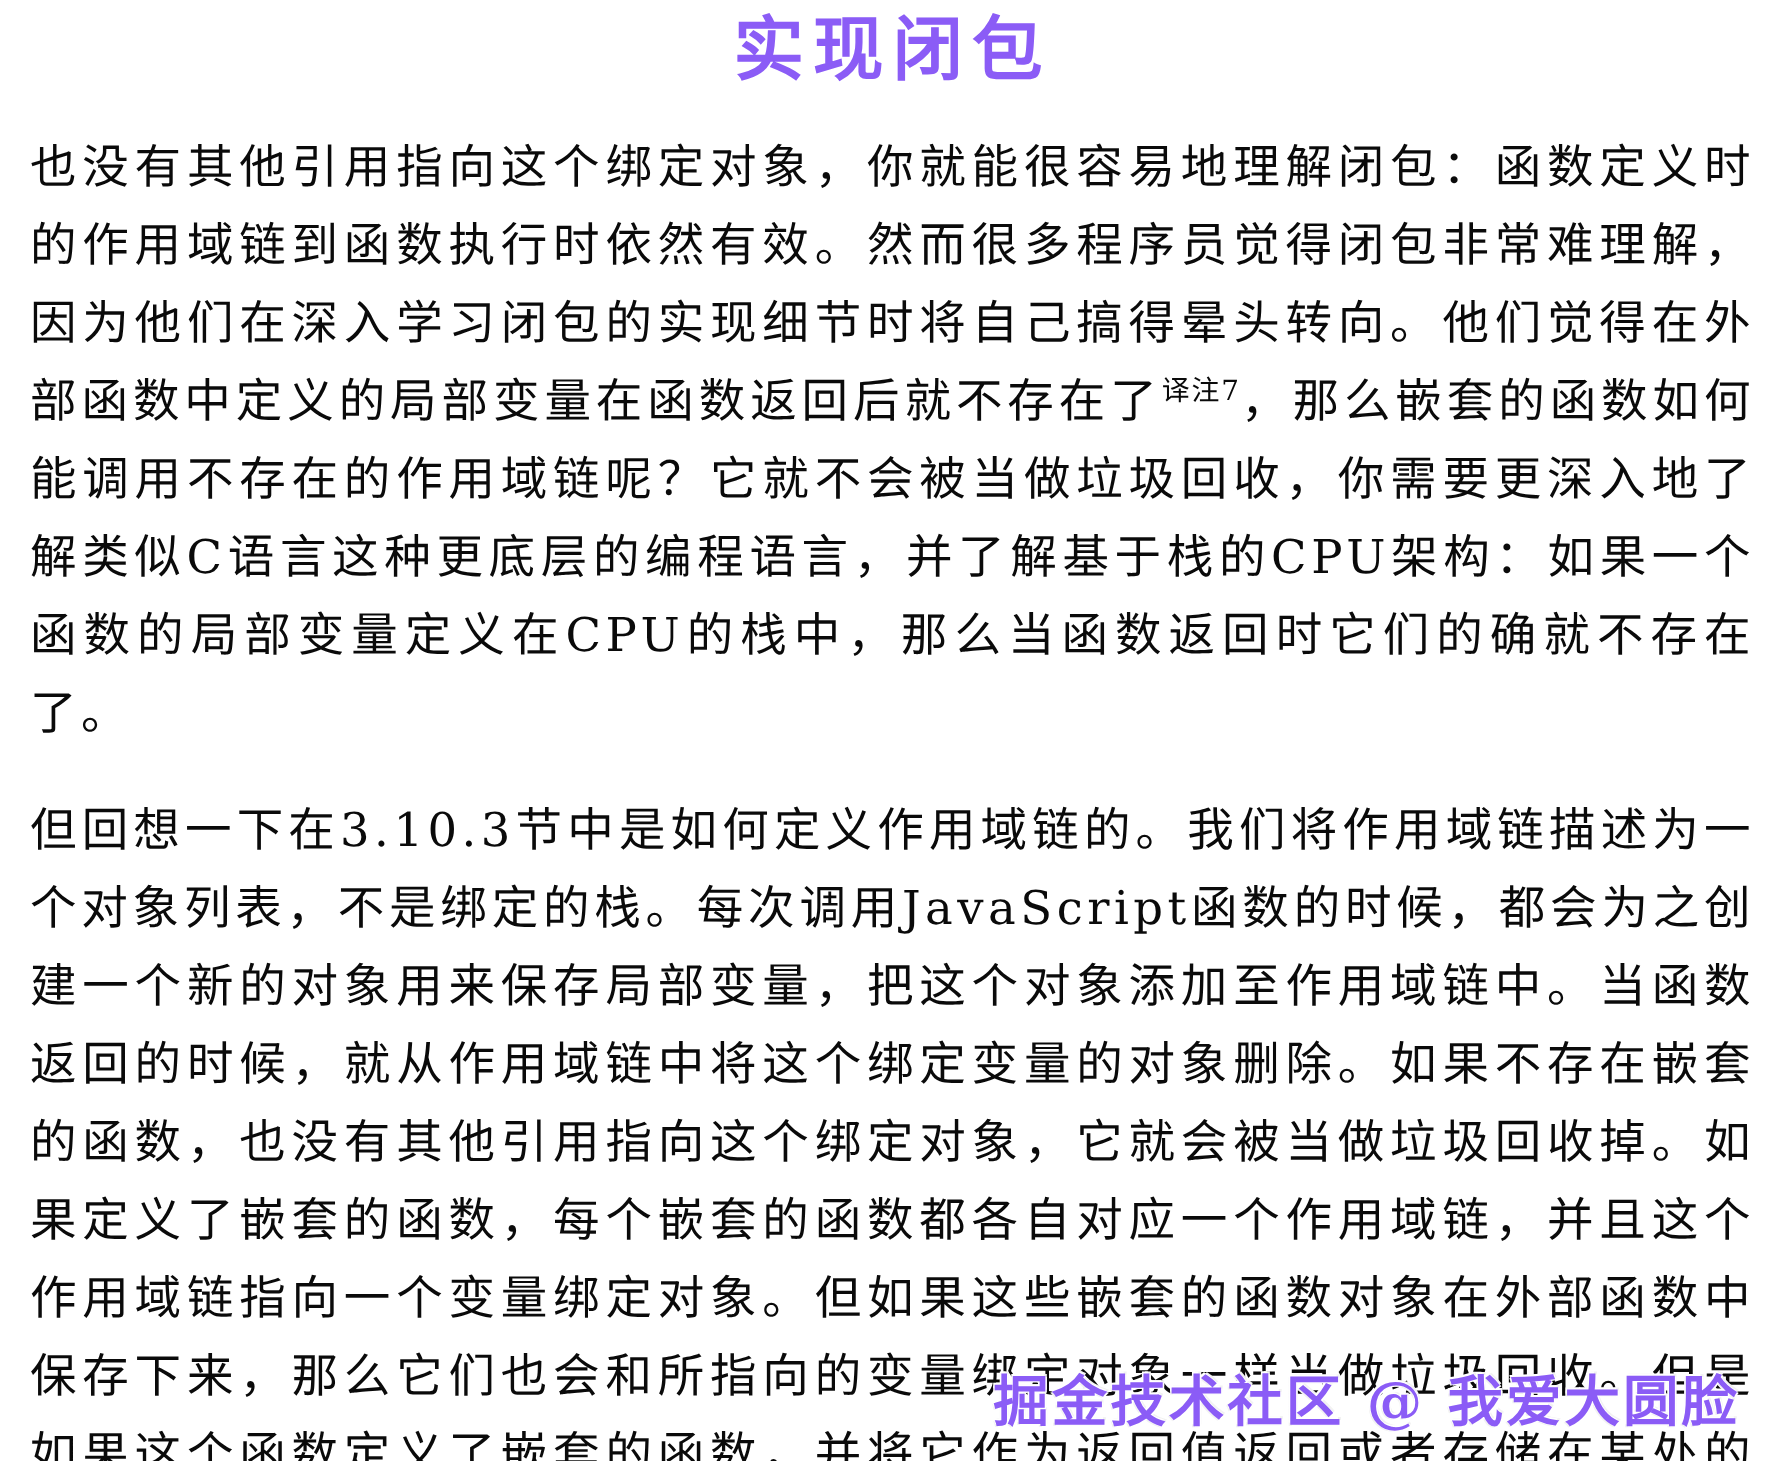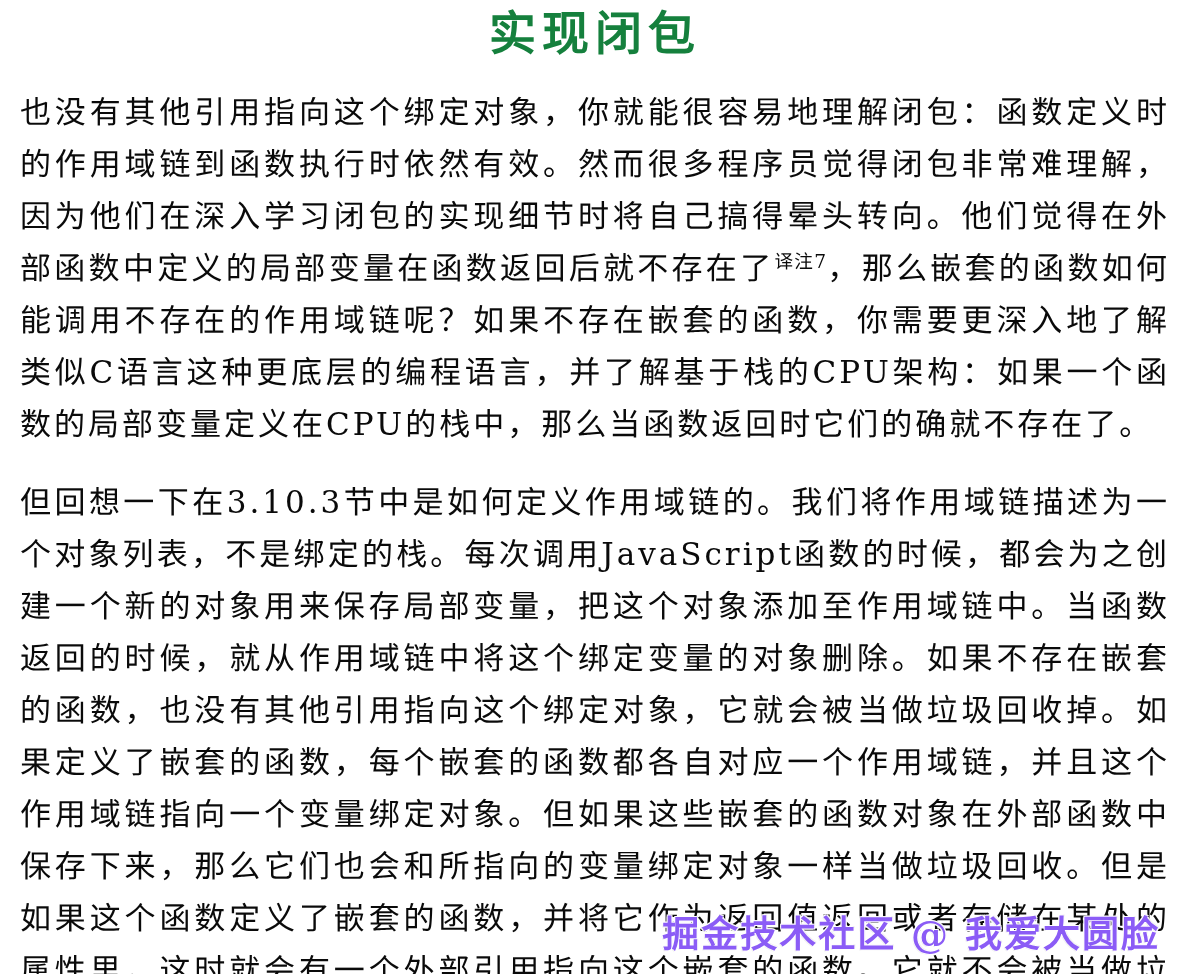--- a/index.html
+++ b/index.html
@@ -18,21 +18,21 @@
     box-sizing: border-box;
     padding: 4px 22px 0 20px;
   }
   .doc-title {
     margin: 2px 0 24px 0;
     text-align: center;
     font-size: 47px;
     line-height: 1.2;
     font-weight: bold;
     letter-spacing: 6px;
-    color: #15803d;
+    color: #8b5cf6;
   }
   .body-text {
     font-size: 31px;
     line-height: 52px;
     letter-spacing: 3px;
     text-align: justify;
     text-align-last: left;
     color: #0a0a0a;
   }
   .body-text p.para {
@@ -57,18 +57,18 @@
     pointer-events: none;
   }
 </style>
 </head>
 <body>
 
 <div class="page">
   <h1 class="doc-title">实现闭包</h1>
 
   <div class="body-text">
-      <p class="para"><span>也没有其他引用指向这个绑定对象，你就能很容易地理解闭包：函数定义时的作用域链到函数执行时依然有效。然而很多程序员觉得闭包非常难理解，因为他们在深入学习闭包的实现细节时将自己搞得晕头转向。他们觉得在外部函数中定义的局部变量在函数返回后就不存在了</span><sup>译注7</sup><span>，那么嵌套的函数如何能调用不存在的作用域链呢？如果不存在嵌套的函数，你需要更深入地了解类似C语言这种更底层的编程语言，并了解基于栈的CPU架构：如果一个函数的局部变量定义在CPU的栈中，那么当函数返回时它们的确就不存在了。</span></p>
+      <p class="para"><span>也没有其他引用指向这个绑定对象，你就能很容易地理解闭包：函数定义时的作用域链到函数执行时依然有效。然而很多程序员觉得闭包非常难理解，因为他们在深入学习闭包的实现细节时将自己搞得晕头转向。他们觉得在外部函数中定义的局部变量在函数返回后就不存在了</span><sup>译注7</sup><span>，那么嵌套的函数如何能调用不存在的作用域链呢？它就不会被当做垃圾回收，你需要更深入地了解类似C语言这种更底层的编程语言，并了解基于栈的CPU架构：如果一个函数的局部变量定义在CPU的栈中，那么当函数返回时它们的确就不存在了。</span></p>
       <p class="para"><span>但回想一下在3.10.3节中是如何定义作用域链的。我们将作用域链描述为一个对象列表，不是绑定的栈。每次调用JavaScript函数的时候，都会为之创建一个新的对象用来保存局部变量，把这个对象添加至作用域链中。当函数返回的时候，就从作用域链中将这个绑定变量的对象删除。如果不存在嵌套的函数，也没有其他引用指向这个绑定对象，它就会被当做垃圾回收掉。如果定义了嵌套的函数，每个嵌套的函数都各自对应一个作用域链，并且这个作用域链指向一个变量绑定对象。但如果这些嵌套的函数对象在外部函数中保存下来，那么它们也会和所指向的变量绑定对象一样当做垃圾回收。但是如果这个函数定义了嵌套的函数，并将它作为返回值返回或者存储在某处的属性里，这时就会有一个外部引用指向这个嵌套的函数。它就不会被当做垃圾回收，并且它所指向的变量绑定对象也不会被当做垃圾回收</span></p>
     </div>
 
   <div class="watermark">掘金技术社区 @ 我爱大圆脸</div>
 </div>
 
 </body></html>

